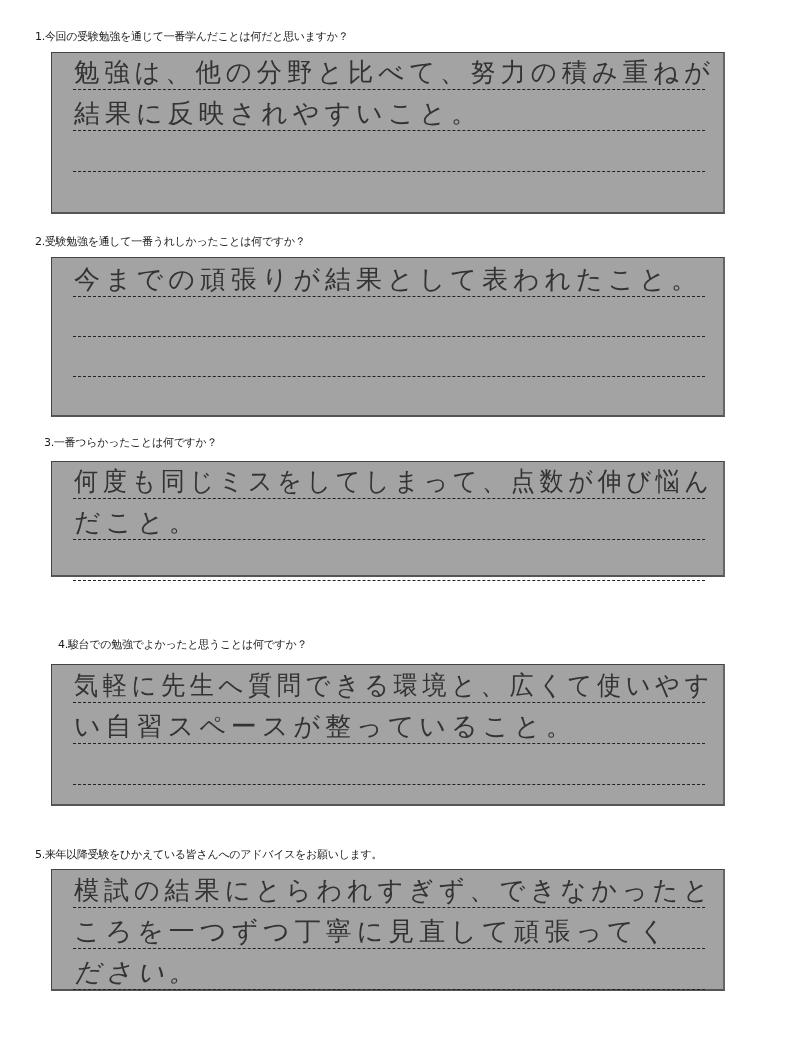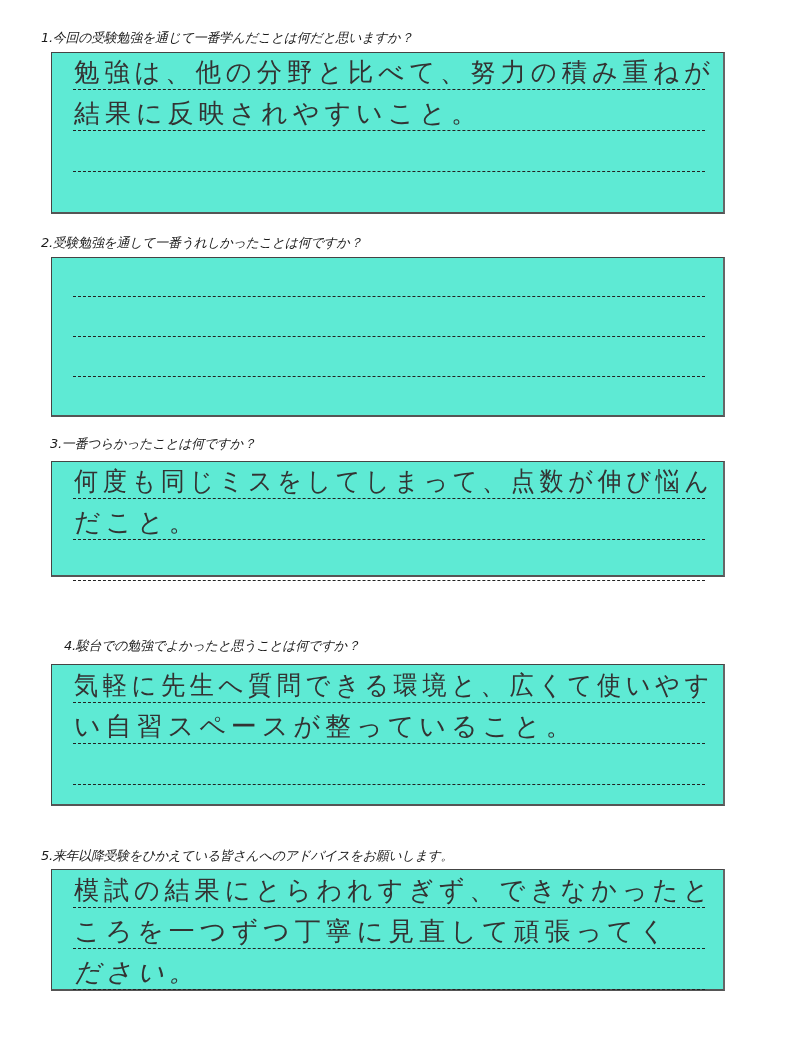--- a/index.html
+++ b/index.html
@@ -2,29 +2,28 @@
 <html><head>
   <meta charset="utf-8">
   <style>
     html, body { margin: 0; padding: 0; background: #ffffff; }
     body {
       width: 800px; height: 1050px; position: relative; overflow: hidden;
       font-family: "DejaVu Sans", "Liberation Sans", sans-serif;
       color: #111;
     }
     .q-label {
-      position: absolute; left: 41px;
-      font-size: 13px; letter-spacing: -0.3px; color: #1a1a1a;
+      position: absolute; left: 35px;
+      font-size: 11px; letter-spacing: -0.3px; color: #1a1a1a;
       white-space: nowrap;
-      font-style: italic;
     }
     .box {
       position: absolute; left: 51px; width: 674px;
       border: 1.5px solid #444; border-bottom: 2px solid #555; border-right: 2px solid #666;
-      background: #5eead4; box-sizing: border-box;
+      background: #a3a3a3; box-sizing: border-box;
     }
     .line {
       position: absolute; left: 21px; width: 632px; height: 0;
       border-top: 1.6px dashed #222;
     }
     .hw {
       position: absolute; left: 22px;
       font-family: "DejaVu Sans", sans-serif;
       font-size: 26px; line-height: 30px; color: #333;
       letter-spacing: 5px; white-space: nowrap;
@@ -39,20 +38,21 @@
   <div class="hw" style="top: 4px; transform: scaleX(0.976);">勉強は、他の分野と比べて、努力の積み重ねが</div>
   <div class="line" style="top:36px;"></div>
   <div class="hw" style="top:45px;">結果に反映されやすいこと。</div>
   <div class="line" style="top:77px;"></div>
   <div class="hw" style="top:86px;"></div>
   <div class="line" style="top:118px;"></div>
 </div>
 
 <div class="q-label" style="top:234px;">2.受験勉強を通して一番うれしかったことは何ですか？</div>
 <div class="box" style="top:257px; height:160px;">
+  <div class="hw" style="top:6px;">今までの頑張りが結果として表われたこと。</div>
   <div class="line" style="top:38px;"></div>
   <div class="hw" style="top:46px;"></div>
   <div class="line" style="top:78px;"></div>
   <div class="hw" style="top:86px;"></div>
   <div class="line" style="top:118px;"></div>
 </div>
 
 <div class="q-label" style="top:435px;margin-left:9px;">3.一番つらかったことは何ですか？</div>
 <div class="box" style="top:461px; height:116px;">
   <div class="hw" style="top: 4px; transform: scaleX(0.926);">何度も同じミスをしてしまって、点数が伸び悩ん</div>

